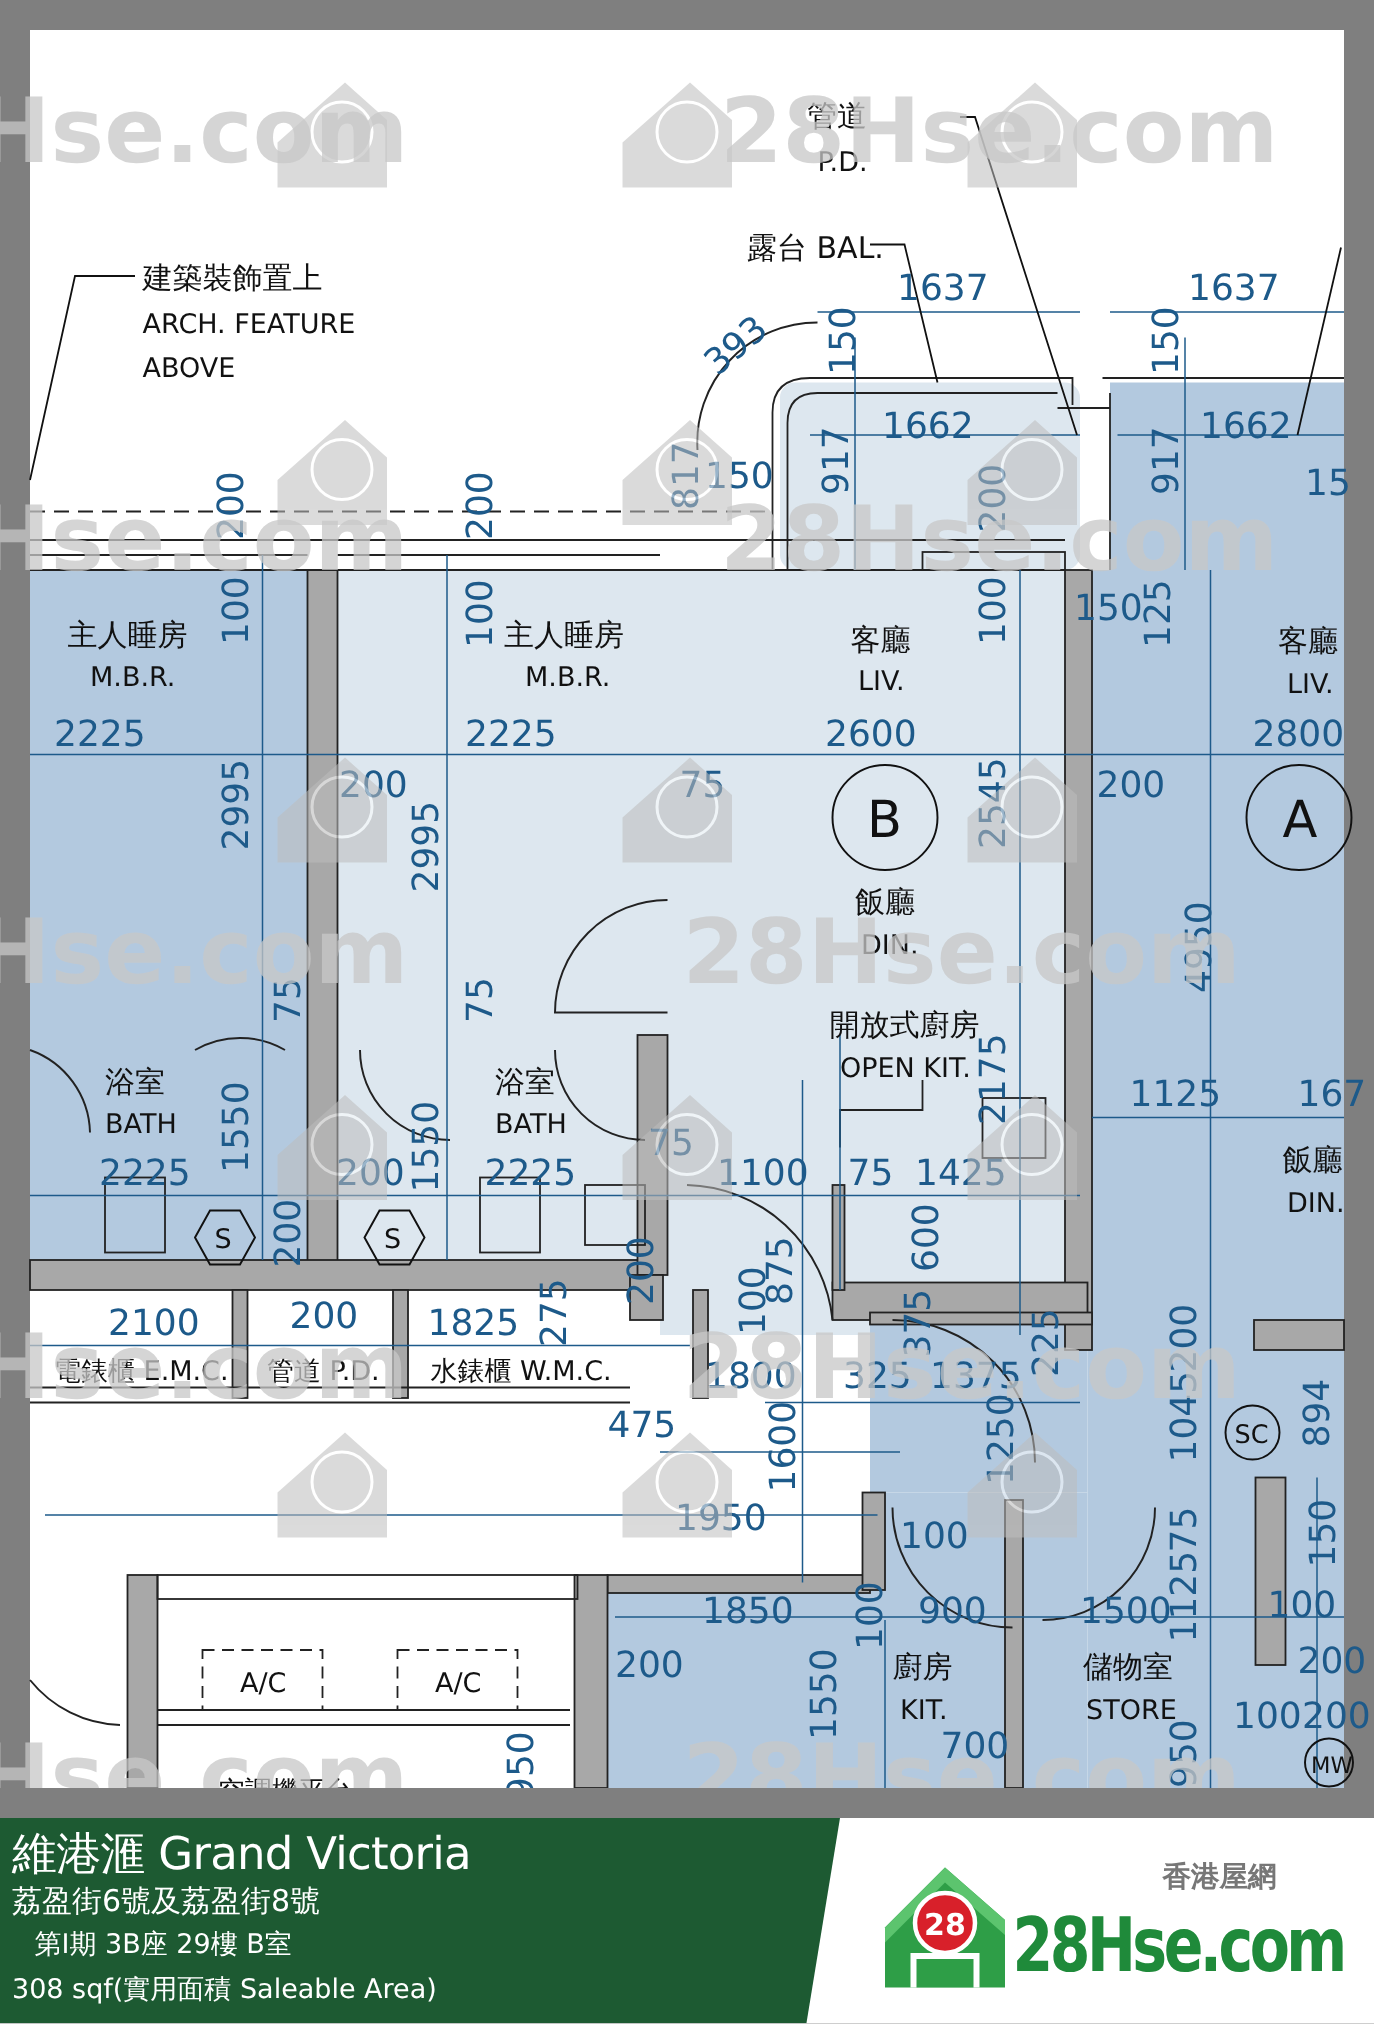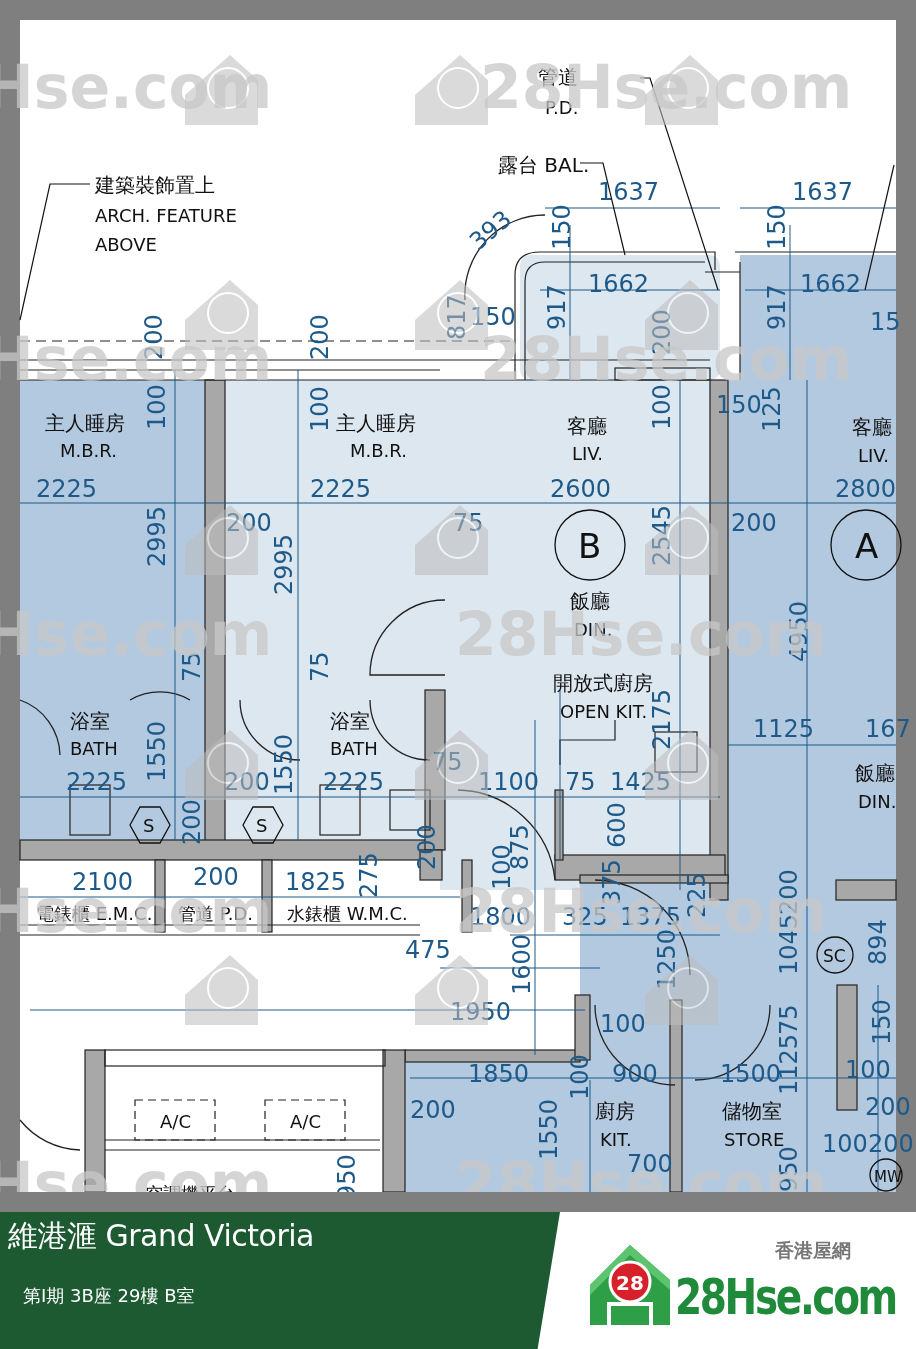--- a/index.html
+++ b/index.html
@@ -357,21 +357,23 @@
     <text x="455" y="1205" class="wm" font-size="60">28Hse.com</text>
   </g>
 
   <rect x="0" y="1192" width="916" height="20" fill="#7f7f7f"></rect>
 </svg>
 </div>
 
 <div class="footer">
   <div class="footer-green">
     <div class="ft ft-title">維港滙 Grand Victoria</div>
+    <div class="ft ft-addr">荔盈街6號及荔盈街8號</div>
     <div class="ft ft-unit">第I期 3B座 29樓 B室</div>
+    <div class="ft ft-area">308 sqf(實用面積 Saleable Area)</div>
   </div>
   <div class="logo">
     <svg width="90" height="90" viewBox="0 0 90 90" style="position:absolute;left:0;top:10px;">
       <path d="M5 45 L45 5 L85 40 L85 85 L5 85 Z" fill="#2e9e47"></path>
       <path d="M5 45 L45 5 L85 40 L85 50 L45 15 L5 55 Z" fill="#5cc46e"></path>
       <rect x="22" y="62" width="46" height="23" fill="#ffffff"></rect>
       <rect x="26" y="66" width="38" height="19" fill="#2e9e47"></rect>
       <circle cx="45" cy="42" r="20" fill="#d8202a" stroke="#ffffff" stroke-width="3"></circle>
       <text x="45" y="50" text-anchor="middle" font-size="20" font-weight="bold" fill="#ffffff" font-family="DejaVu Sans, sans-serif">28</text>
     </svg>

